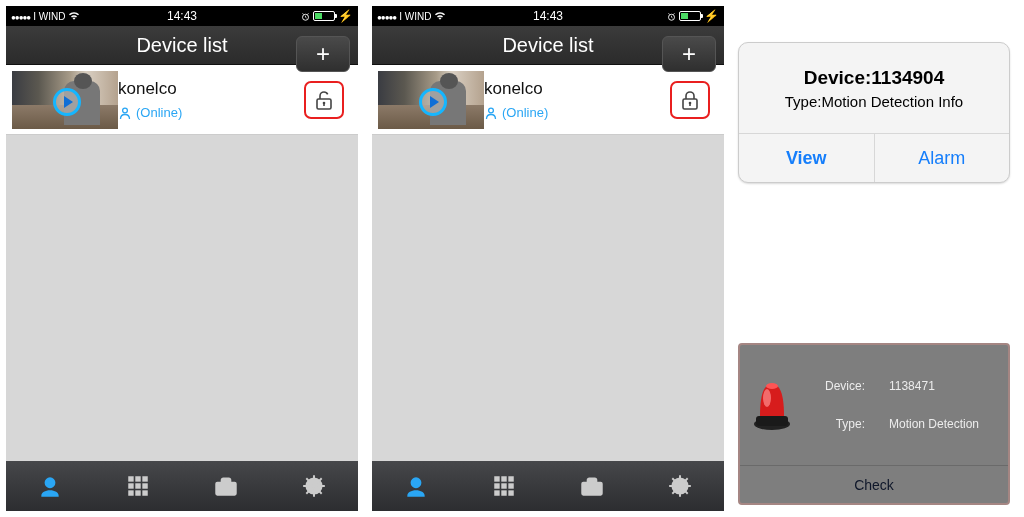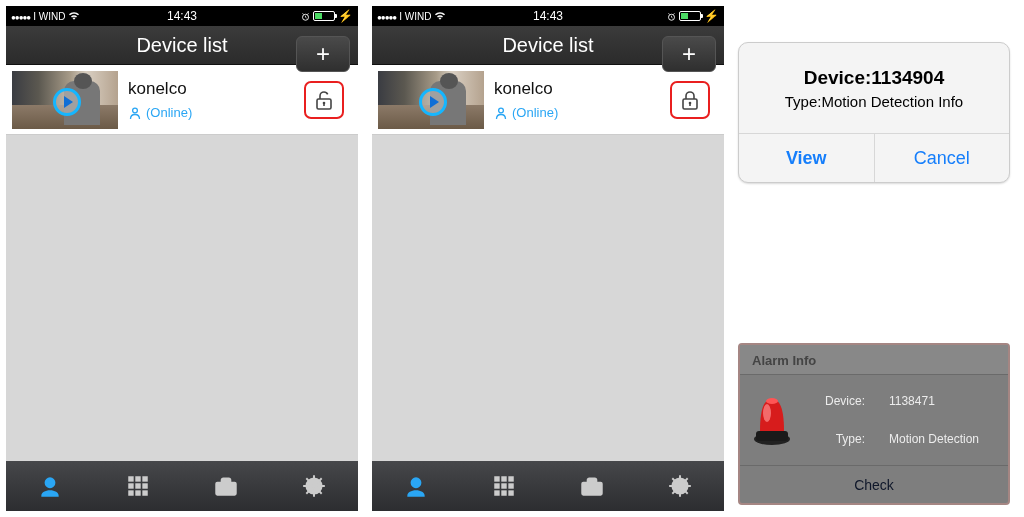--- a/index.html
+++ b/index.html
@@ -63,21 +63,21 @@
       color: #fff;
       font-size: 24px;
       font-weight: 200;
     }
     .device-row {
       background: #fff;
       height: 70px;
       display: flex;
       align-items: center;
       padding: 6px 14px 6px 6px;
-      gap: 10px;
+      gap: 0;
       border-bottom: 1px solid #ccc;
     }
     .thumb {
       width: 106px;
       height: 58px;
       background: linear-gradient(90deg, #3a3c42 0%, #5b5850 25%, #a79b88 55%, #d9cfc2 70%, #b4a28e 100%);
       position: relative;
       overflow: hidden;
     }
     .thumb-desk {
@@ -465,26 +465,25 @@
   </div>
 
   <div class="right-col">
     <div class="ios-dialog">
       <div class="ios-dialog-body">
         <div class="ios-title">Device:1134904</div>
         <div class="ios-sub">Type:Motion Detection Info</div>
       </div>
       <div class="ios-btns">
         <div class="ios-btn">View</div>
-        <div class="ios-btn">Cancel</div>
+        <div class="ios-btn">Alarm</div>
       </div>
     </div>
 
     <div class="alarm-card">
-      <div class="alarm-hdr">Alarm Info</div>
       <div class="alarm-body">
         <div class="beacon">
           <svg width="44" height="56" viewBox="0 0 44 56">
             <ellipse cx="22" cy="48" rx="18" ry="6" fill="#222"></ellipse>
             <rect x="6" y="40" width="32" height="10" rx="3" fill="#1a1a1a"></rect>
             <path d="M22 8 C30 8 34 18 34 40 L10 40 C10 18 14 8 22 8 Z" fill="#d71c1c"></path>
             <ellipse cx="17" cy="22" rx="4" ry="9" fill="#ff8d8d" opacity="0.7"></ellipse>
             <ellipse cx="22" cy="10" rx="6" ry="3" fill="#ff5555"></ellipse>
           </svg>
         </div>

